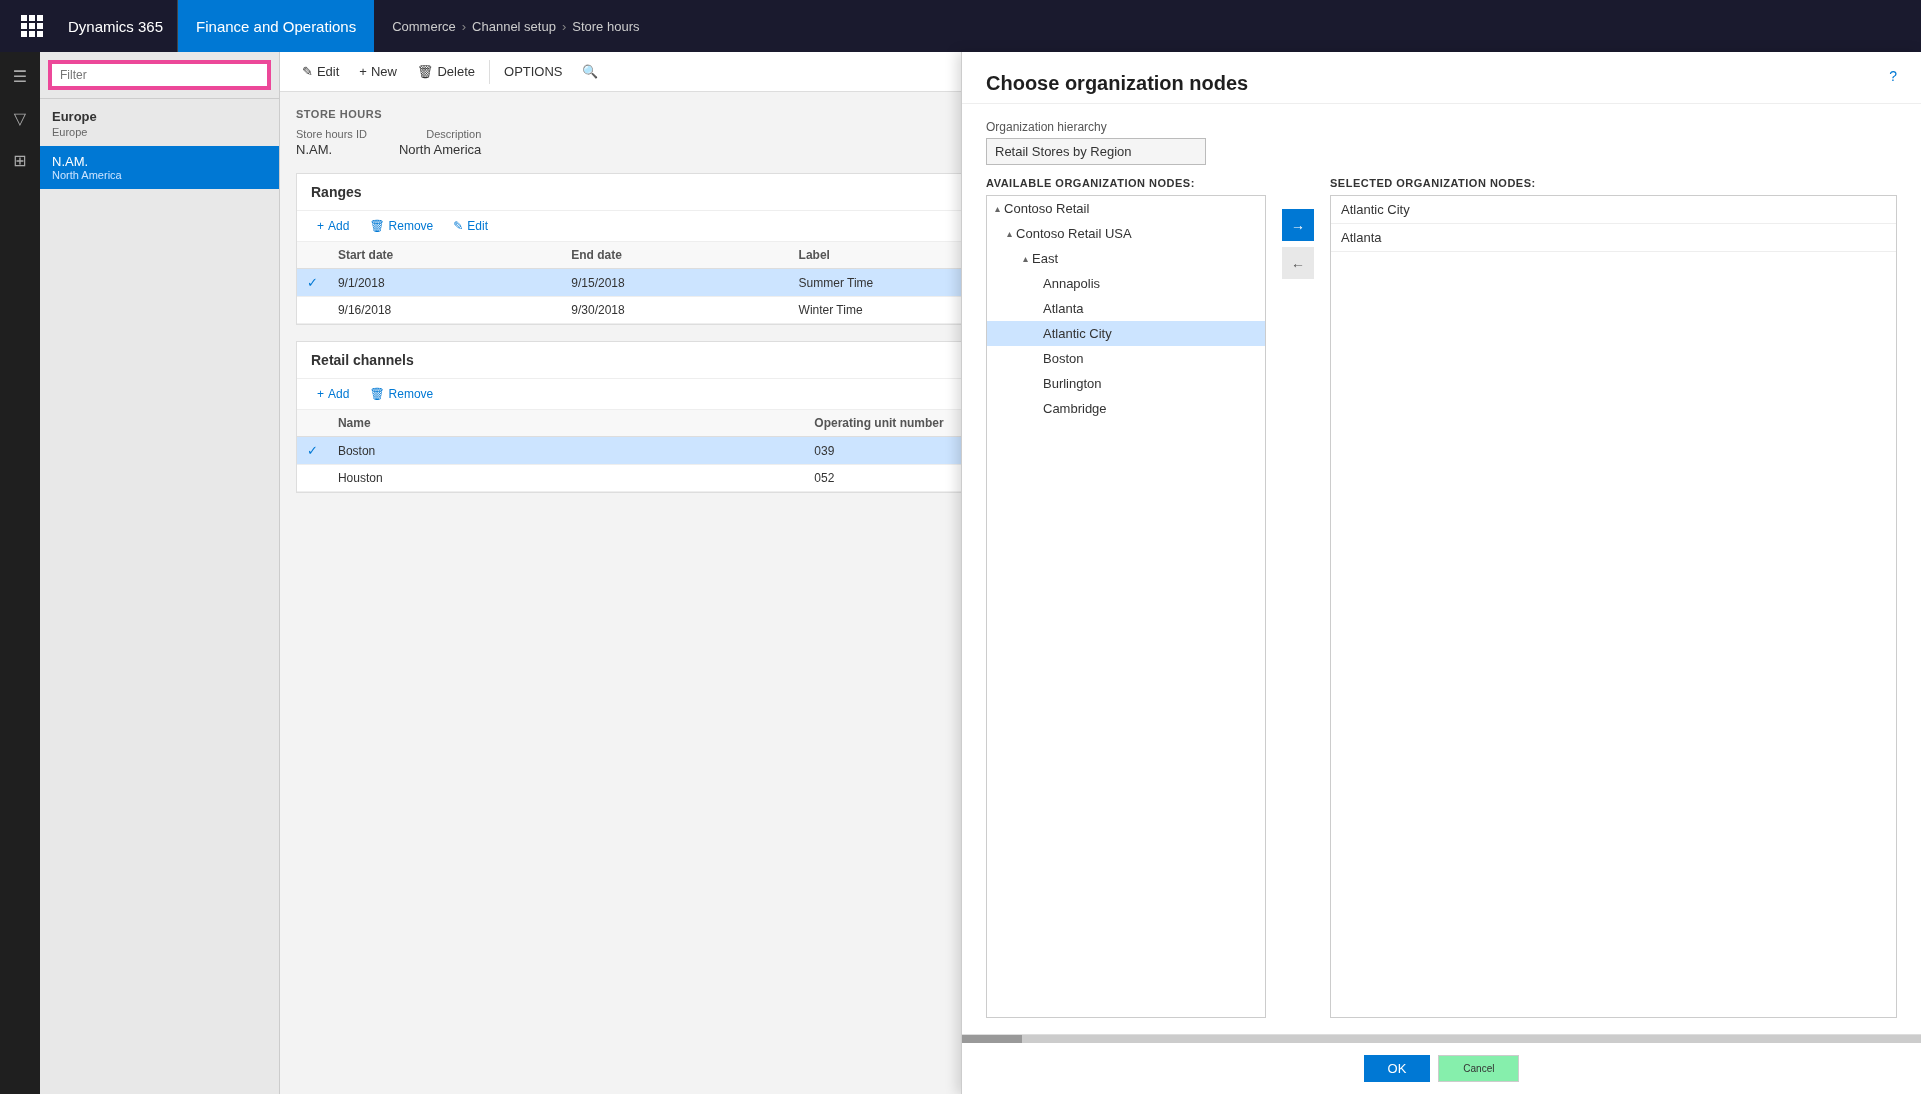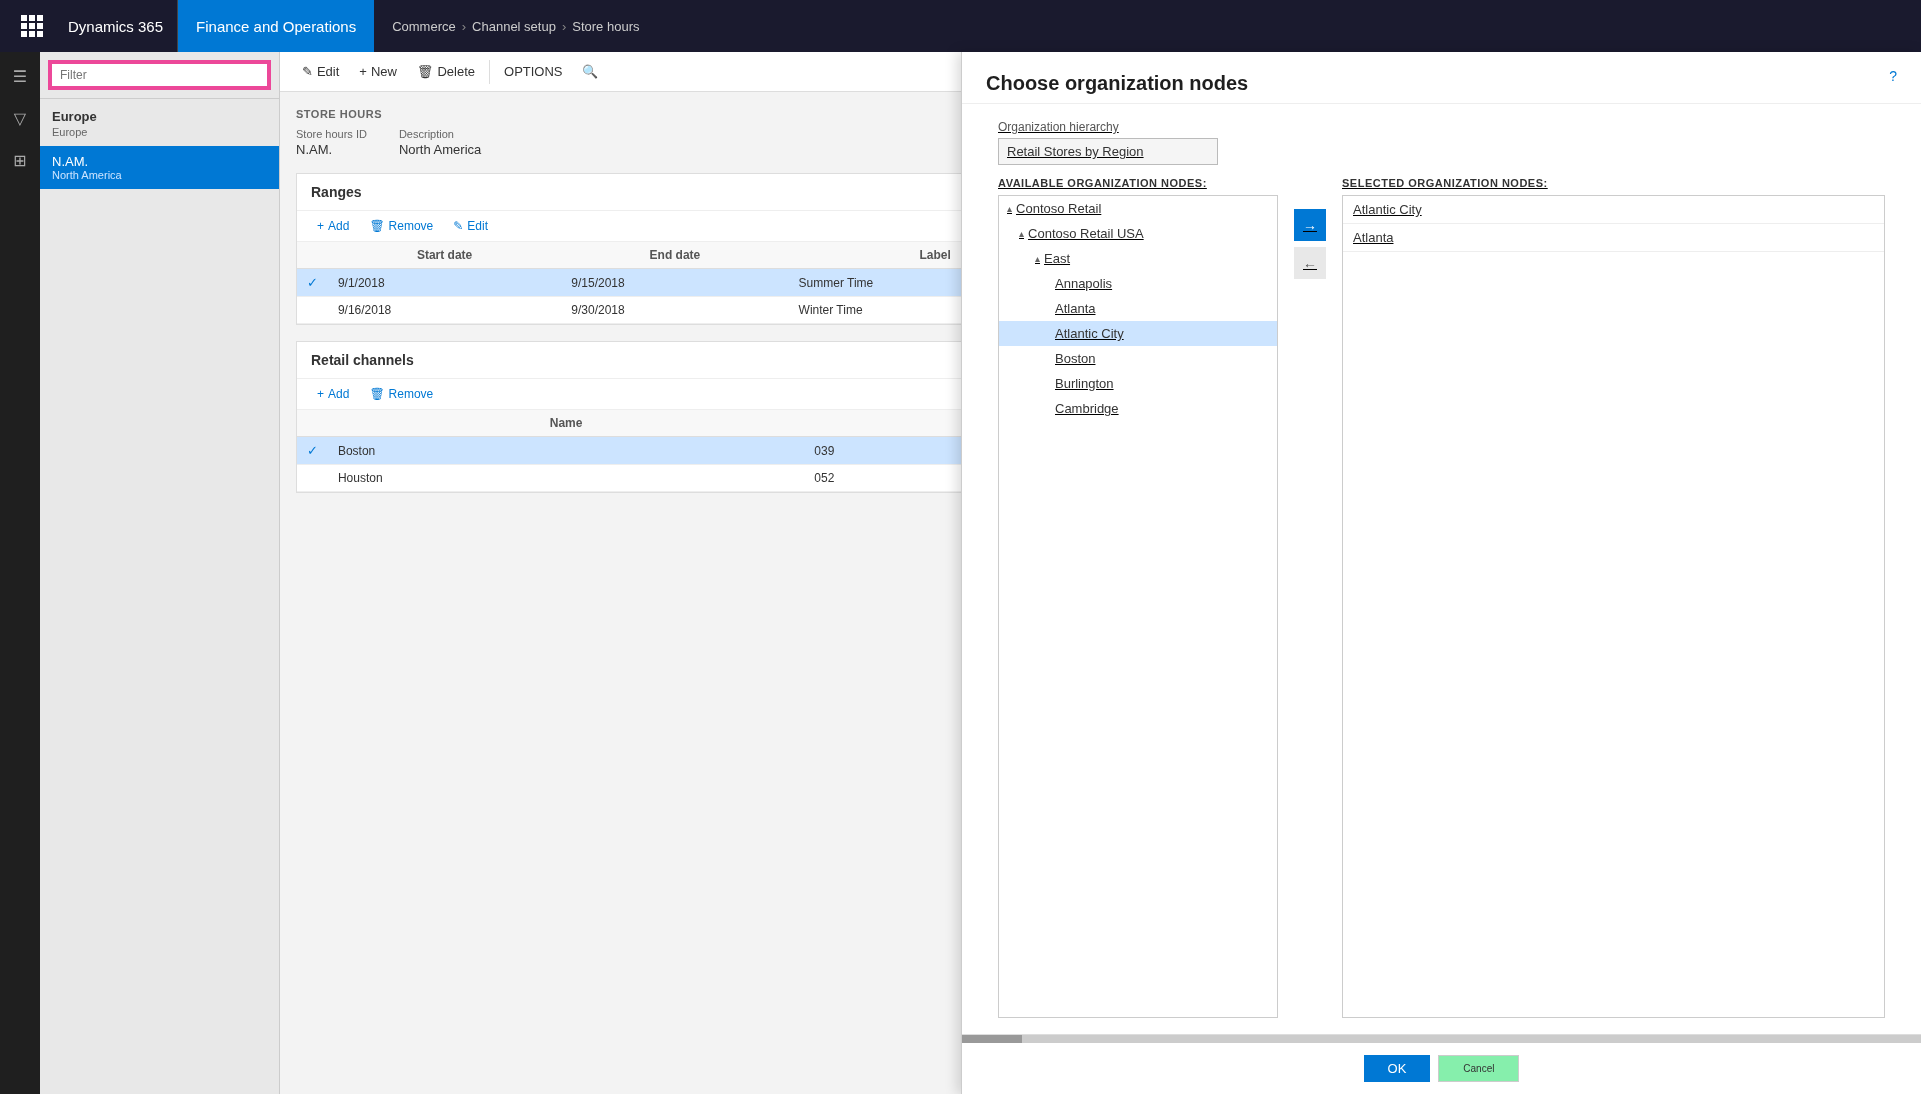--- a/index.html
+++ b/index.html
@@ -130,21 +130,21 @@
       flex: 1; overflow-y: auto; padding: 16px;
     }
     .section-title {
       font-size: 11px; font-weight: 600; color: #666; letter-spacing: 0.5px;
       margin-bottom: 8px; text-transform: uppercase;
     }
     .form-row {
       display: flex; gap: 32px; margin-bottom: 16px;
     }
     .form-field label {
-      display: block; font-size: 11px; color: #666; margin-bottom: 2px;
+      display: block; font-size: 11px; color: #666; margin-bottom: 2px; text-align: right;
     }
     .form-field .field-value {
       font-size: 13px; color: #333;
     }
     .section-box {
       background: white; border: 1px solid #ddd; margin-bottom: 16px;
     }
     .section-box-header {
       padding: 10px 14px; font-size: 14px; font-weight: 600; color: #333;
       border-bottom: 1px solid #eee;
@@ -155,21 +155,21 @@
       padding: 6px 12px; border-bottom: 1px solid #eee;
     }
     .section-box-toolbar-btn {
       display: flex; align-items: center; gap: 4px;
       padding: 2px 8px; font-size: 12px; color: #0078d4; cursor: pointer;
       background: none; border: none;
     }
     .data-table { width: 100%; border-collapse: collapse; font-size: 12px; }
     .data-table th {
       background: #f8f8f8; padding: 6px 10px;
-      text-align: center; font-weight: 600; color: #555;
+      text-align: left; font-weight: 600; color: #555;
       border-bottom: 1px solid #ddd;
     }
     .data-table td { padding: 6px 10px; border-bottom: 1px solid #eee; color: #333; }
     .data-table tr.selected td { background: #cce4ff; }
     .check-col { width: 28px; }
     .check-icon { color: #0078d4; font-size: 13px; }
 
     
     .dialog-overlay {
       position: absolute;
@@ -187,22 +187,22 @@
       border-bottom: 1px solid #eee;
     }
     .dialog-title {
       font-size: 20px; font-weight: 600; color: #1f1f1f;
     }
     .dialog-help {
       position: absolute; top: 16px; right: 24px;
       font-size: 14px; color: #0078d4; cursor: pointer;
     }
     .dialog-body {
-      flex: 1; overflow: hidden; padding: 16px 36px;
-      display: flex; flex-direction: column; gap: 12px; text-decoration: underline;
+      flex: 1; overflow: hidden; padding: 16px 24px;
+      display: flex; flex-direction: column; gap: 12px;
     }
     .org-hierarchy-row {
       display: flex; flex-direction: column; gap: 4px;
     }
     .org-hierarchy-label {
       font-size: 12px; color: #555;
     }
     .org-hierarchy-input {
       width: 220px; padding: 5px 8px;
       border: 1px solid #bbb; background: #f5f5f5;

